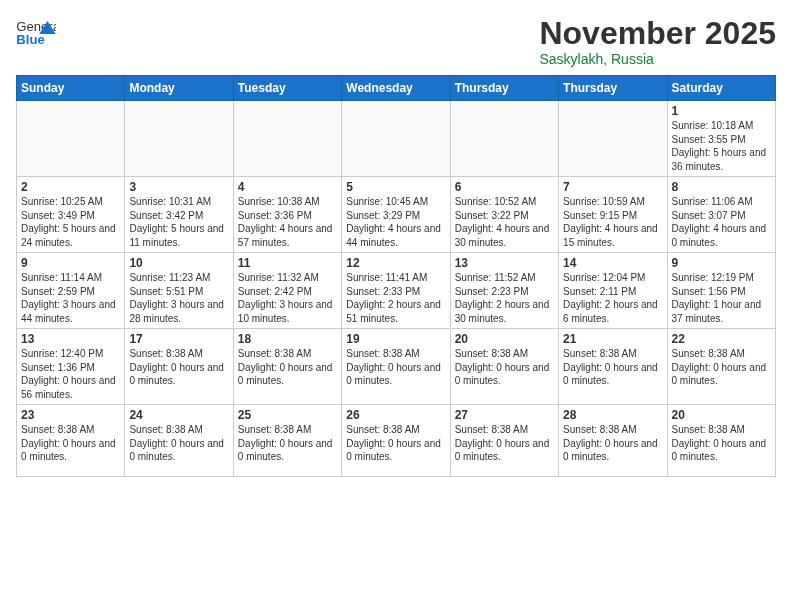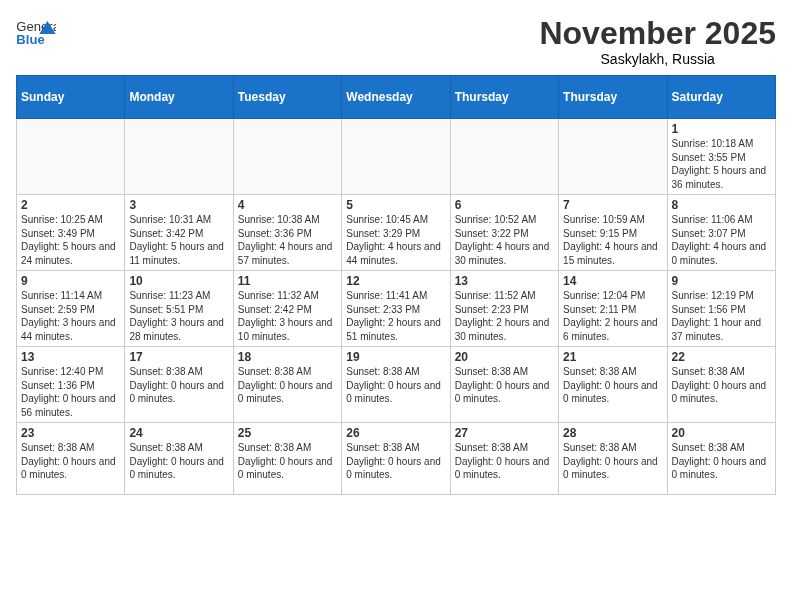--- a/index.html
+++ b/index.html
@@ -25,43 +25,43 @@
     .logo {
       display: flex;
       align-items: center;
       gap: 4px;
     }
     .logo-svg {
       width: 40px;
       height: 36px;
     }
     .title-section {
-      text-align: center;
+      text-align: left;
     }
     .month-title {
       font-size: 32px;
       font-weight: bold;
       color: #333;
       line-height: 1.1;
     }
     .location {
       font-size: 14px;
-      color: #000000;
+      color: #15803d;
     }
     .calendar {
       width: 100%;
       border-collapse: collapse;
       border: 1px solid #ccc;
     }
     .calendar th {
       background: #1a73c8;
       color: #fff;
       font-size: 12px;
       font-weight: bold;
-      padding: 14px 4px;
+      padding: 5px 4px;
       text-align: left;
       border: 1px solid #1565a8;
     }
     .calendar td {
       width: 14.28%;
       vertical-align: top;
       border: 1px solid #ccc;
       padding: 3px 4px;
       font-size: 9.5px;
       color: #333;

